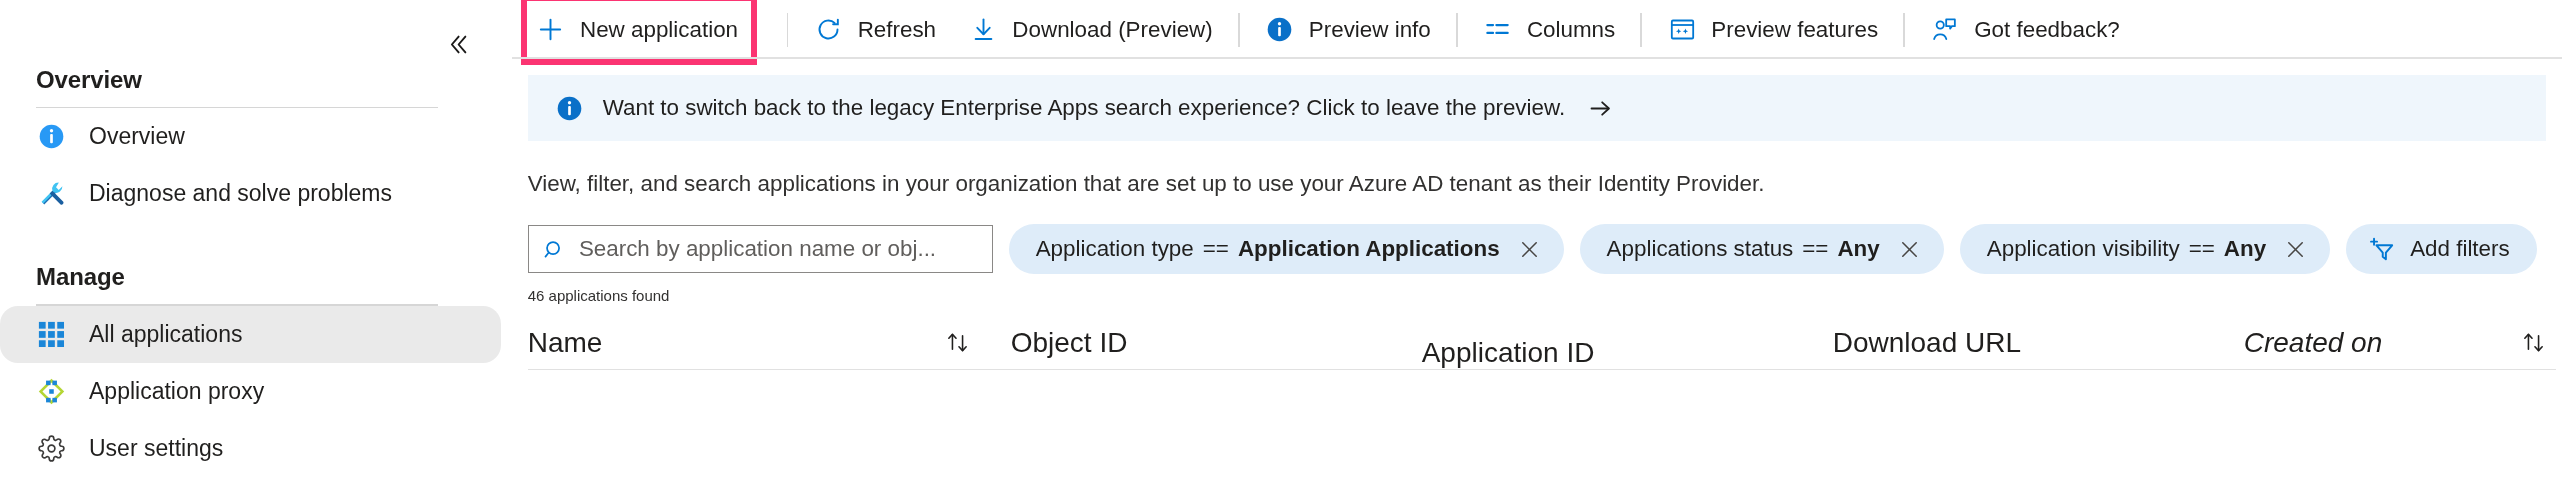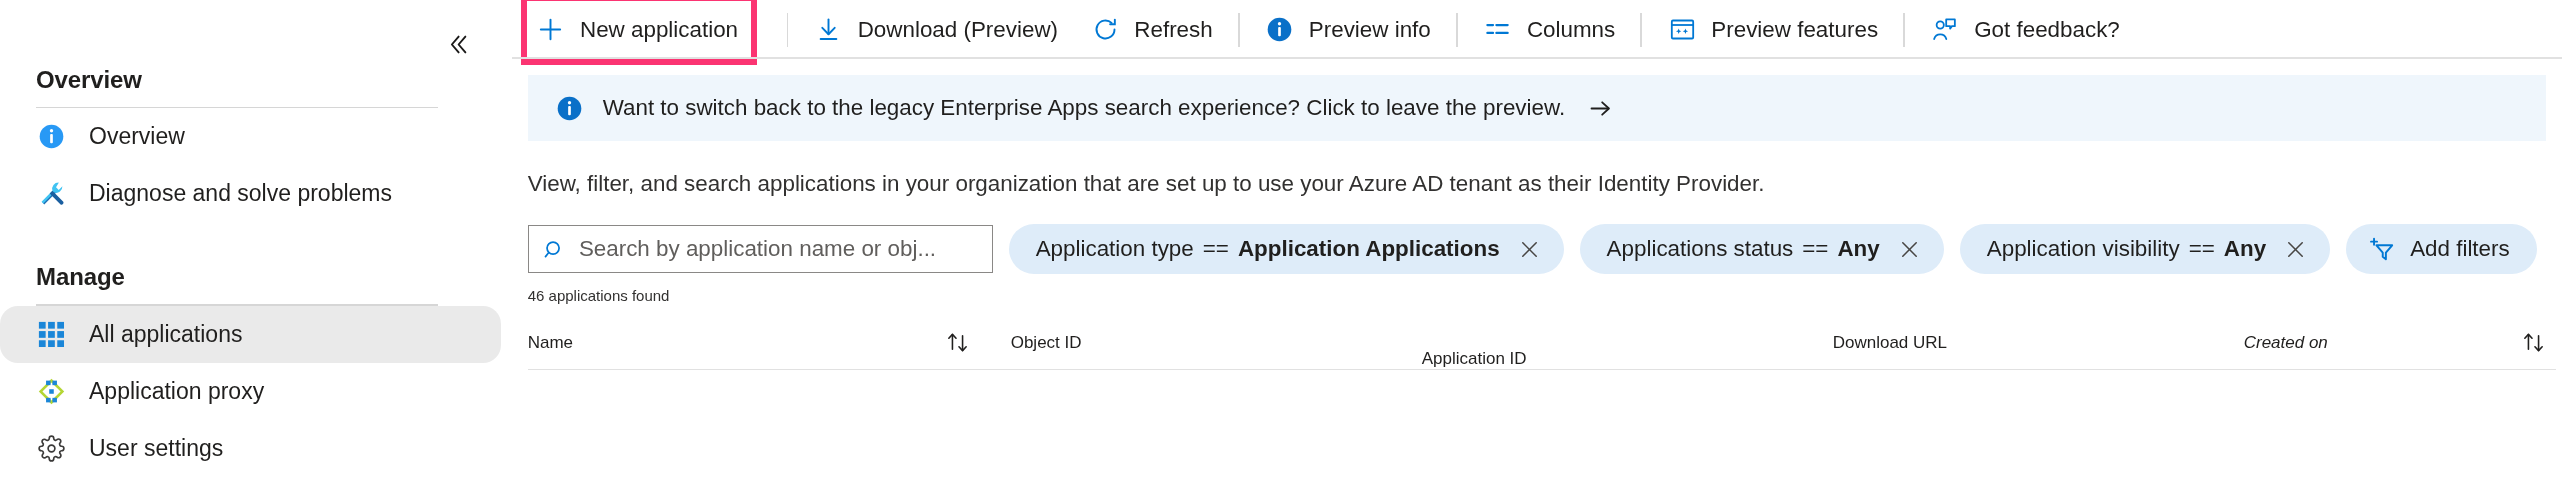--- a/index.html
+++ b/index.html
@@ -234,21 +234,21 @@
     color: #323130;
   }
 
   
   .thead {
     display: flex;
     align-items: center;
     margin: 12.5px 19.7px 0 16px;
     height: 54px;
     border-bottom: 1.8px solid #e1e1e1;
-    font-size: 17px;
+    font-size: 28px;
     color: #201f1e;
     font-weight: normal;
   }
   .th {
     display: flex;
     align-items: center;
     height: 100%;
     cursor: pointer;
   }
   .th-name   { width: 411px; flex: 0 0 411px; }
@@ -370,37 +370,37 @@
             <line x1="4" y1="12" x2="20" y2="12"></line>
           </svg>
         </span>
         <span>New application</span>
       </div>
 
       <div class="cmd-sep"></div>
 
       <div class="cmd-item">
         <span class="cmd-ico">
+          <svg width="27" height="27" viewBox="0 0 24 24" fill="none" stroke="#0078d4" stroke-width="1.7" stroke-linecap="round">
+            <path d="M20 12a8 8 0 1 1-2.6-5.9"></path>
+            <polyline points="20.3,3.2 20.3,7.4 16.1,7.4"></polyline>
+          </svg>
+        </span>
+        <span>Refresh</span>
+      </div>
+
+      <div class="cmd-item">
+        <span class="cmd-ico">
           <svg width="27" height="27" viewBox="0 0 24 24" fill="none" stroke="#0078d4" stroke-width="1.7" stroke-linecap="round" stroke-linejoin="round">
             <line x1="12" y1="3" x2="12" y2="16"></line>
             <polyline points="6.5,10.5 12,16.2 17.5,10.5"></polyline>
             <line x1="5" y1="20.5" x2="19" y2="20.5"></line>
           </svg>
         </span>
         <span>Download (Preview)</span>
-      </div>
-
-      <div class="cmd-item">
-        <span class="cmd-ico">
-          <svg width="27" height="27" viewBox="0 0 24 24" fill="none" stroke="#0078d4" stroke-width="1.7" stroke-linecap="round">
-            <path d="M20 12a8 8 0 1 1-2.6-5.9"></path>
-            <polyline points="20.3,3.2 20.3,7.4 16.1,7.4"></polyline>
-          </svg>
-        </span>
-        <span>Refresh</span>
       </div>
 
       <div class="cmd-sep"></div>
 
       <div class="cmd-item">
         <span class="cmd-ico">
           <svg width="27" height="27" viewBox="0 0 32 32">
             <circle cx="16" cy="16" r="14" fill="#0a70c8"></circle>
             <rect x="14.4" y="13" width="3.2" height="11" rx="1.2" fill="#ffffff"></rect>
             <circle cx="16" cy="9.2" r="2" fill="#ffffff"></circle>

